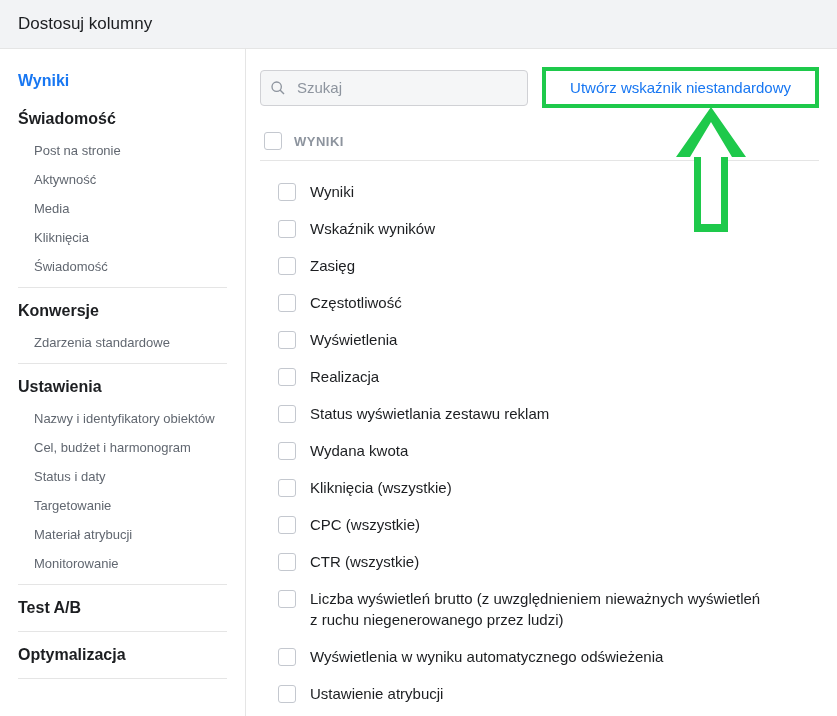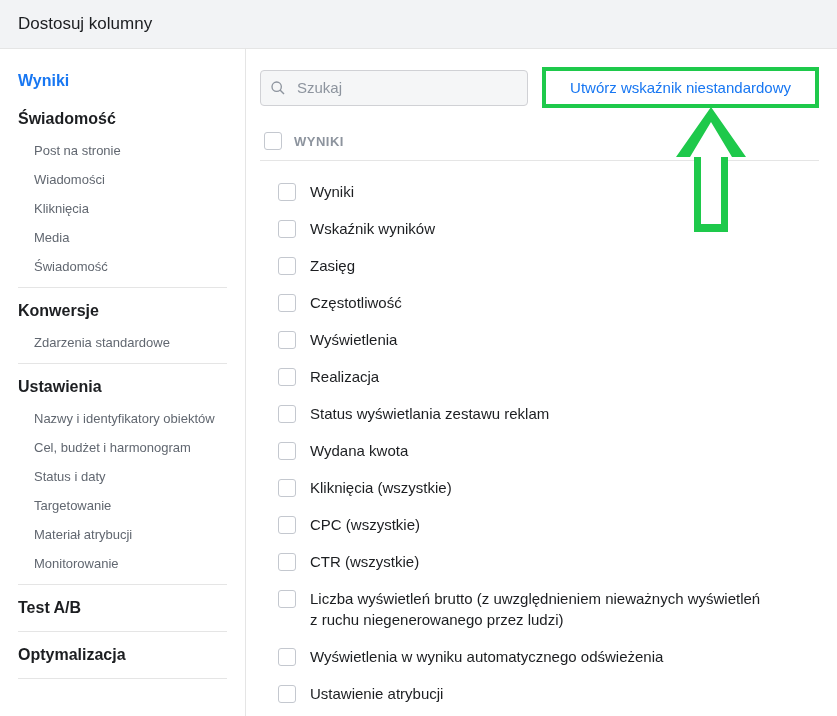--- a/index.html
+++ b/index.html
@@ -171,23 +171,23 @@
 
   <div class="sidebar">
 
     <div class="sidebar-group">
       <div class="sidebar-group-title active">Wyniki</div>
     </div>
 
     <div class="sidebar-group">
       <div class="sidebar-group-title">Świadomość</div>
       <div class="sidebar-item">Post na stronie</div>
-      <div class="sidebar-item">Wiadomości</div>
+      <div class="sidebar-item">Aktywność</div>
+      <div class="sidebar-item">Media</div>
       <div class="sidebar-item">Kliknięcia</div>
-      <div class="sidebar-item">Media</div>
       <div class="sidebar-item">Świadomość</div>
     </div>
 
     <hr class="sidebar-divider">
 
     <div class="sidebar-group">
       <div class="sidebar-group-title">Konwersje</div>
       <div class="sidebar-item">Zdarzenia standardowe</div>
     </div>
 

